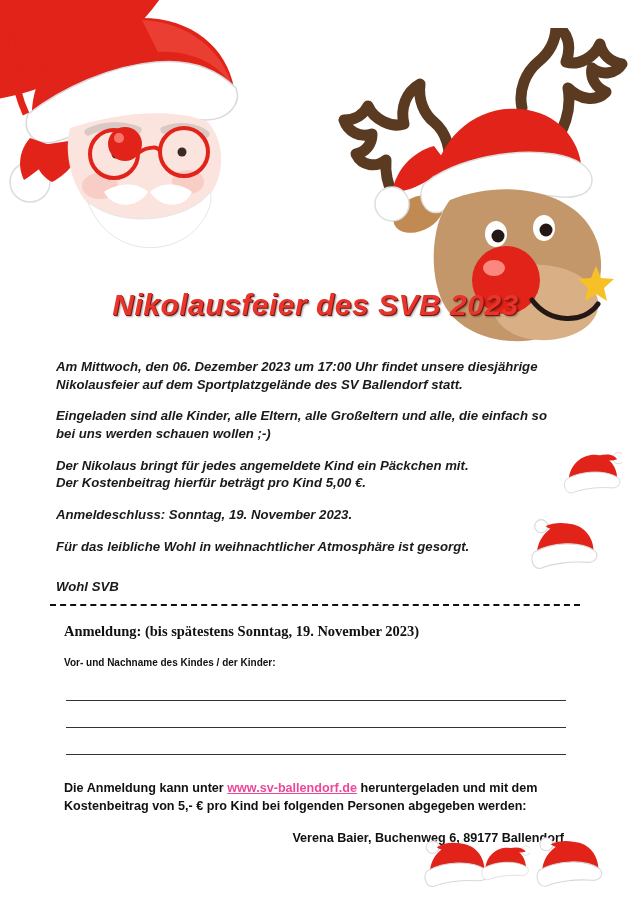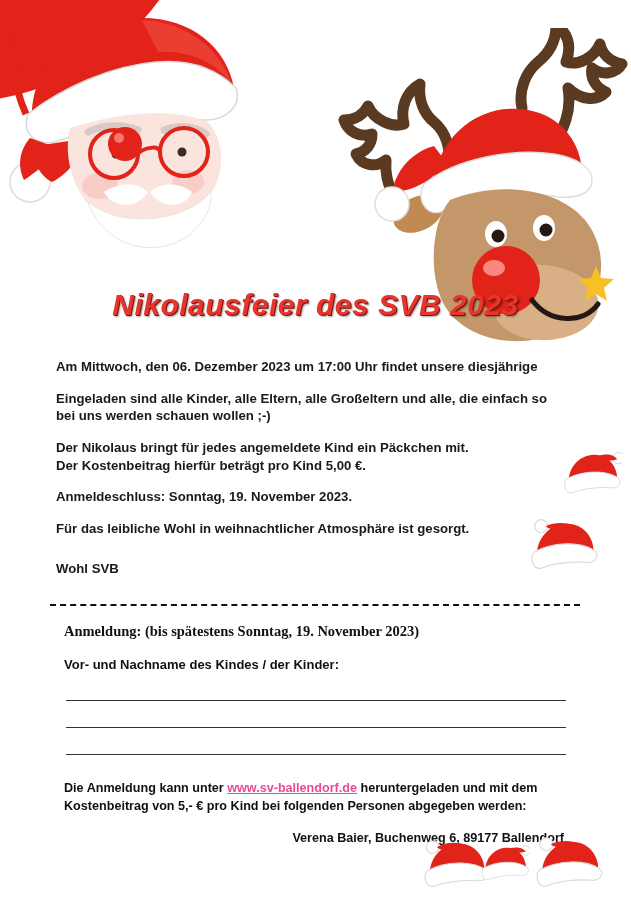--- a/index.html
+++ b/index.html
@@ -39,20 +39,21 @@
   
   .body-text {
     position: absolute;
     left: 56px;
     top: 358px;
     width: 520px;
     font-size: 13.2px;
     font-weight: bold;
     color: #1a1a1a;
     line-height: 1.34;
+    font-style: italic;
   }
   .body-text p { margin: 0 0 14px 0; }
   .body-text p span { display: block; }
 
   
   .separator {
     position: absolute;
     left: 50px;
     top: 604px;
     width: 530px;
@@ -67,21 +68,21 @@
     top: 623px;
     font-size: 14.5px;
     font-weight: bold;
     color: #111;
     font-family: Liberation Serif, serif;
   }
   .reg-sub {
     position: absolute;
     left: 64px;
     top: 657px;
-    font-size: 13px;
+    font-size: 10px;
     font-weight: bold;
     color: #111;
   }
   .reg-line {
     position: absolute;
     left: 66px;
     width: 500px;
     border-bottom: 1.3px solid #333;
     height: 0;
   }
@@ -198,20 +199,21 @@
     <path d="M232,272 C250,296 284,296 298,276" stroke="#231815" stroke-width="5" fill="none" stroke-linecap="round"></path>
 
     <path d="M296,238 l5,12 13,1 -10,9 3,13 -11,-7 -11,7 3,-13 -10,-9 13,-1 Z" fill="#f6c026"></path>
   </svg>
 
   <div class="title">Nikolausfeier des SVB 2023</div>
 
   <div class="body-text">
     <p>
       <span>Am Mittwoch, den 06. Dezember 2023 um 17:00 Uhr findet unsere diesjährige</span>
+      <span>Nikolausfeier auf dem Sportplatzgelände des SV Ballendorf statt.</span>
     </p>
     <p>
       <span>Eingeladen sind alle Kinder, alle Eltern, alle Großeltern und alle, die einfach so</span>
       <span>bei uns werden schauen wollen ;-)</span>
     </p>
     <p>
       <span>Der Nikolaus bringt für jedes angemeldete Kind ein Päckchen mit.</span>
       <span>Der Kostenbeitrag hierfür beträgt pro Kind 5,00 €.</span>
     </p>
     <p>

